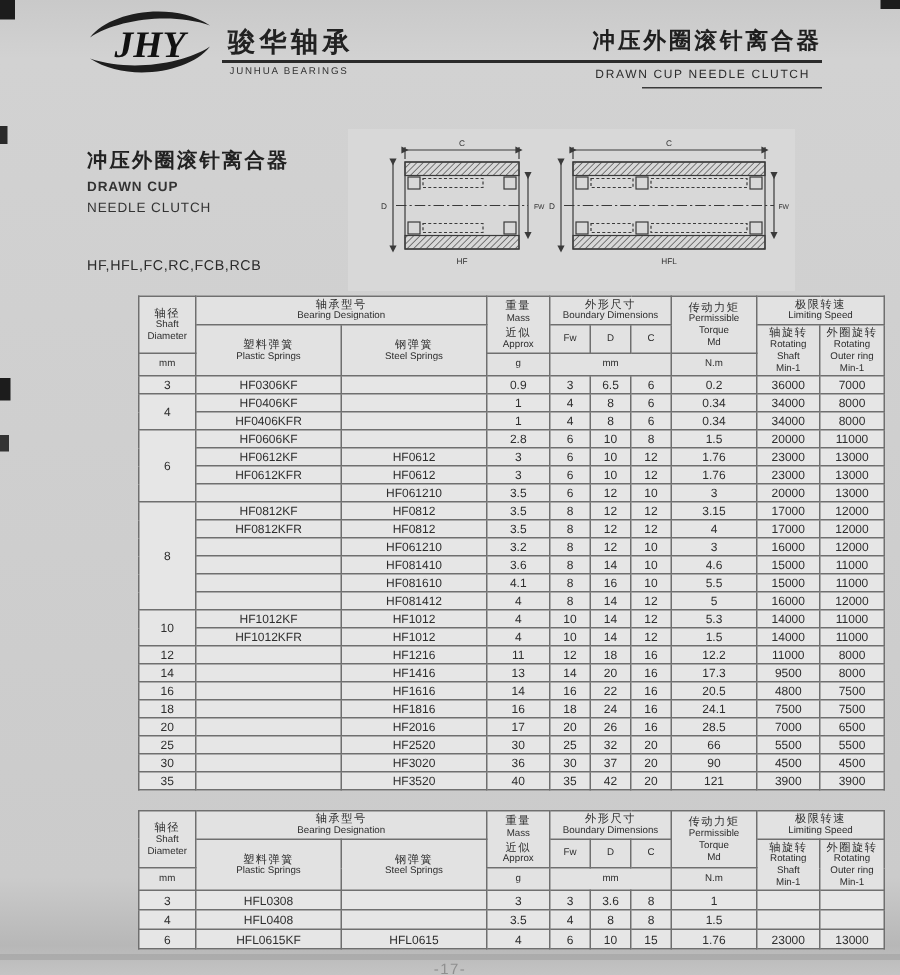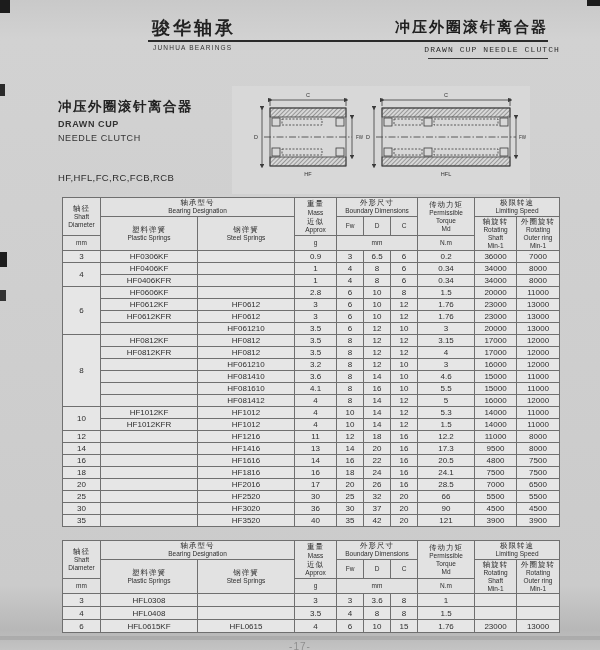--- a/index.html
+++ b/index.html
@@ -18,33 +18,33 @@
 
   
   .hdr-line{position:absolute;left:148px;right:52px;top:40px;height:2px;background:#2b2b2b;}
   .hdr-line2{position:absolute;right:52px;top:58px;width:120px;height:1px;background:#3a3a3a;}
   .logo{position:absolute;left:54px;top:4px;}
   .brand-cn{position:absolute;left:152px;top:16px;font-size:18px;font-weight:bold;
             letter-spacing:3px;color:#222;}
   .brand-en{position:absolute;left:153px;top:44px;font-size:6.5px;letter-spacing:1.2px;color:#333;}
   .prod-cn{position:absolute;right:52px;top:18px;font-size:15px;font-weight:bold;
            letter-spacing:2px;color:#1f1f1f;}
-  .prod-en{position:absolute;right:40px;top:45px;font-size:8px;letter-spacing:1.1px;color:#2c2c2c;font-family:Liberation Mono, monospace;}
+  .prod-en{position:absolute;right:60px;top:45px;font-size:8px;letter-spacing:1.1px;color:#2c2c2c;}
 
   
   .intro-cn{position:absolute;left:58px;top:98px;font-size:13.5px;font-weight:bold;
             letter-spacing:1.5px;color:#222;}
   .intro-en1{position:absolute;left:58px;top:119px;font-size:9px;letter-spacing:.6px;color:#333;font-weight:bold;}
   .intro-en2{position:absolute;left:58px;top:133px;font-size:9px;letter-spacing:.6px;color:#333;}
   .intro-series{position:absolute;left:58px;top:172px;font-size:9.5px;letter-spacing:.4px;color:#2b2b2b;}
 
   .draw-panel{position:absolute;left:232px;top:86px;width:298px;height:108px;background:#d8d8d8;}
 
   
-  .spec{border-collapse:collapse;table-layout:fixed;background:#e6e6e6;}
+  .spec{border-collapse:collapse;table-layout:fixed;background:#e6e6e6;margin-left:30px;}
   .spec,.spec th,.spec td{border:1px solid #6f6f6f;}
   .spec th,.spec td{padding:0;text-align:center;vertical-align:middle;color:#2e2e2e;
                     overflow:hidden;white-space:nowrap;}
   .spec thead th{font-weight:normal;font-size:6.5px;line-height:1.25;background:#e2e2e2;}
   .spec thead .cn{font-size:7.5px;letter-spacing:1px;}
   .spec tbody td{font-size:8px;}
   #t-main tbody td{height:11px;}
   #t-hfl tbody td{height:12px;}
   .unitrow th{height:14px;font-size:7px;}
   .pagenum{position:absolute;left:0;right:0;top:641px;text-align:center;
@@ -55,20 +55,27 @@
 
 <div class="page">
 
   <div class="mark m-tl"></div>
   <div class="mark m-tr"></div>
   <div class="mark m-l1"></div>
   <div class="mark m-l2"></div>
   <div class="mark m-l3"></div>
   <div class="page-edge"></div>
 
+  <div class="logo">
+    <svg width="92" height="48" viewBox="0 0 92 48">
+      <path d="M6 21 C 20 3, 62 -3, 86 13 C 60 4, 24 9, 6 21 Z" fill="#1e1e1e"></path>
+      <path d="M86 27 C 72 45, 30 51, 6 35 C 32 44, 68 39, 86 27 Z" fill="#1e1e1e"></path>
+      <text x="46" y="34" text-anchor="middle" font-family="Liberation Serif, serif" font-size="25" font-style="italic" font-weight="bold" fill="#111">JHY</text>
+    </svg>
+  </div>
   <div class="brand-cn">骏华轴承</div>
   <div class="hdr-line"></div>
   <div class="brand-en">JUNHUA BEARINGS</div>
   <div class="prod-cn">冲压外圈滚针离合器</div>
   <div class="prod-en">DRAWN CUP NEEDLE CLUTCH</div>
   <div class="hdr-line2"></div>
 
   <div class="intro-cn">冲压外圈滚针离合器</div>
   <div class="intro-en1">DRAWN CUP</div>
   <div class="intro-en2">NEEDLE CLUTCH</div>

